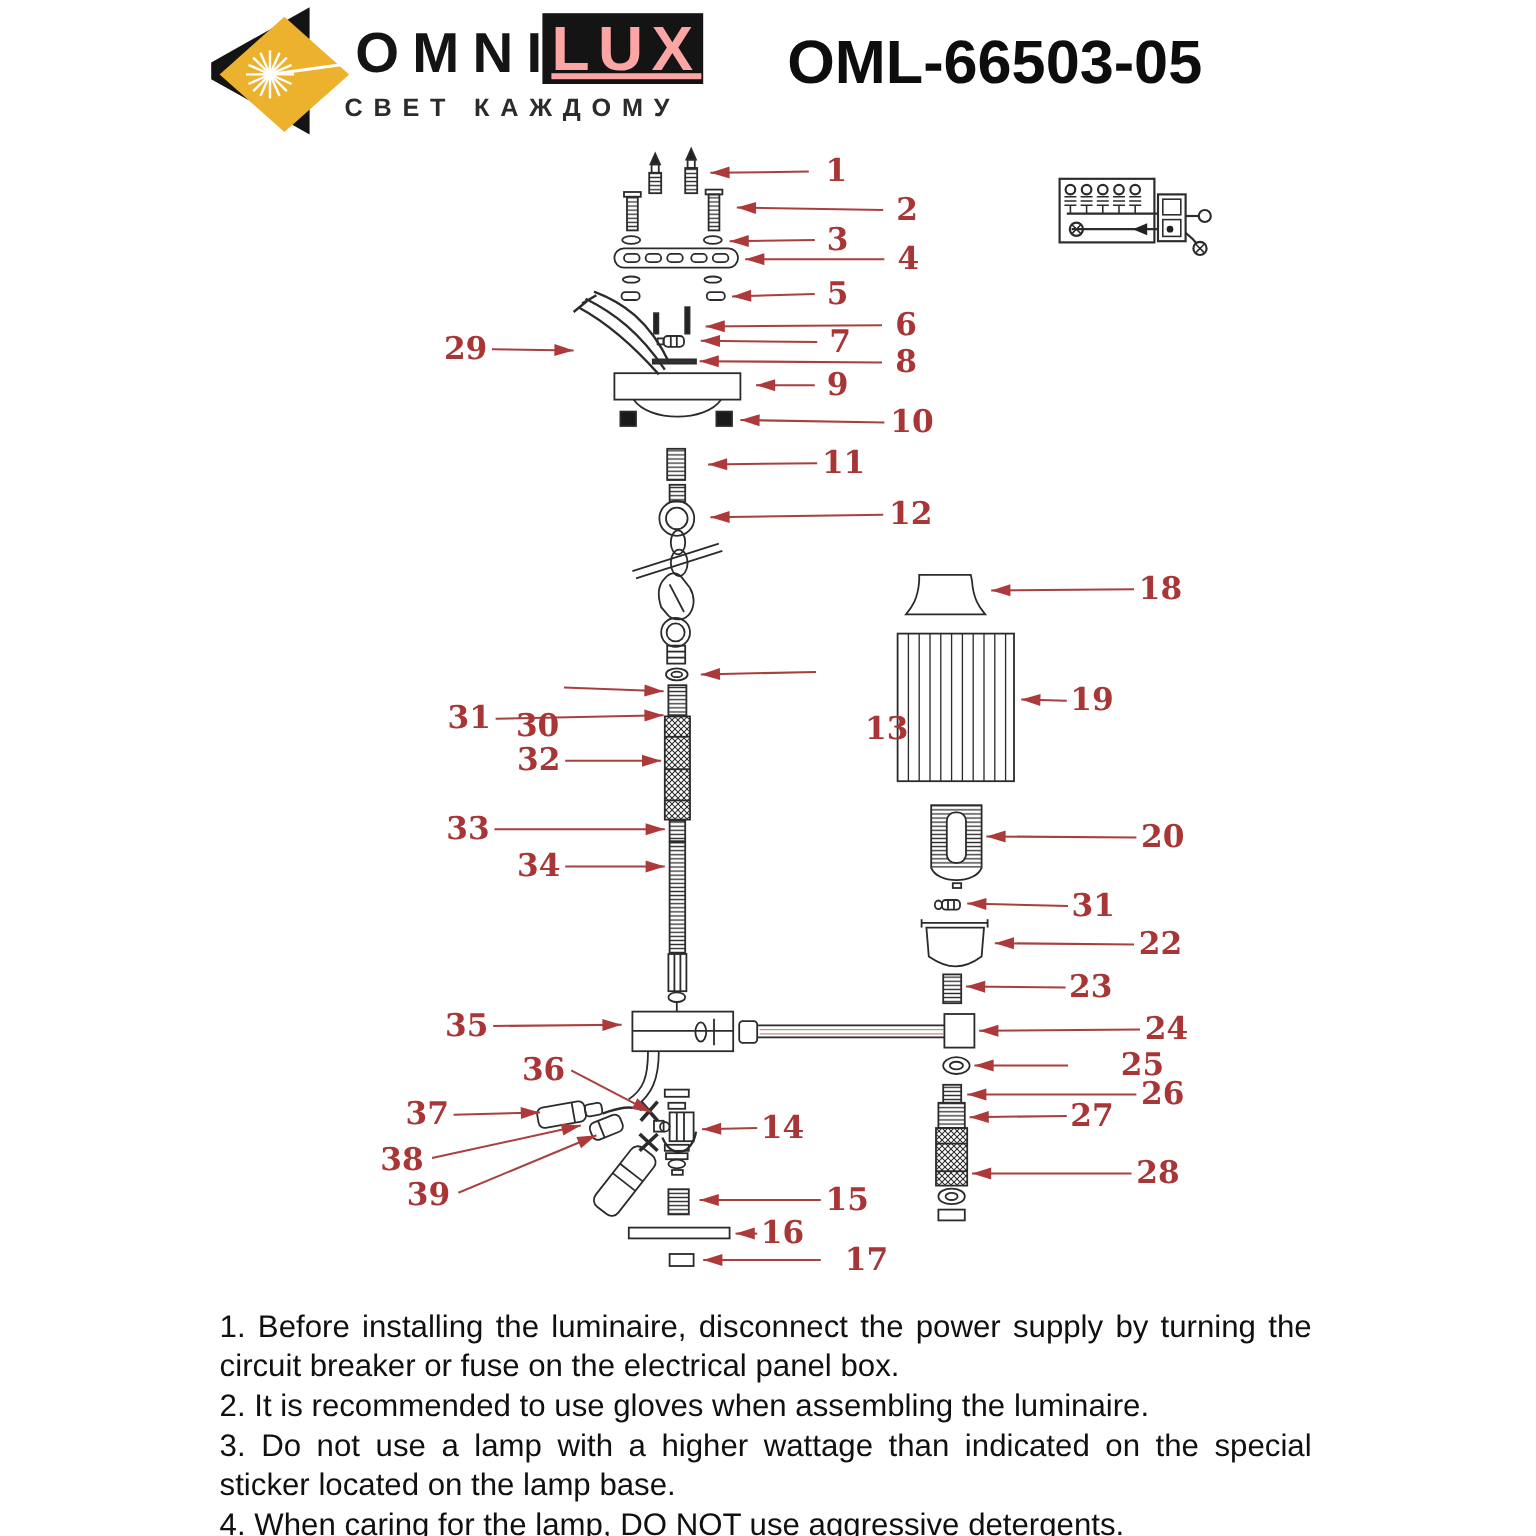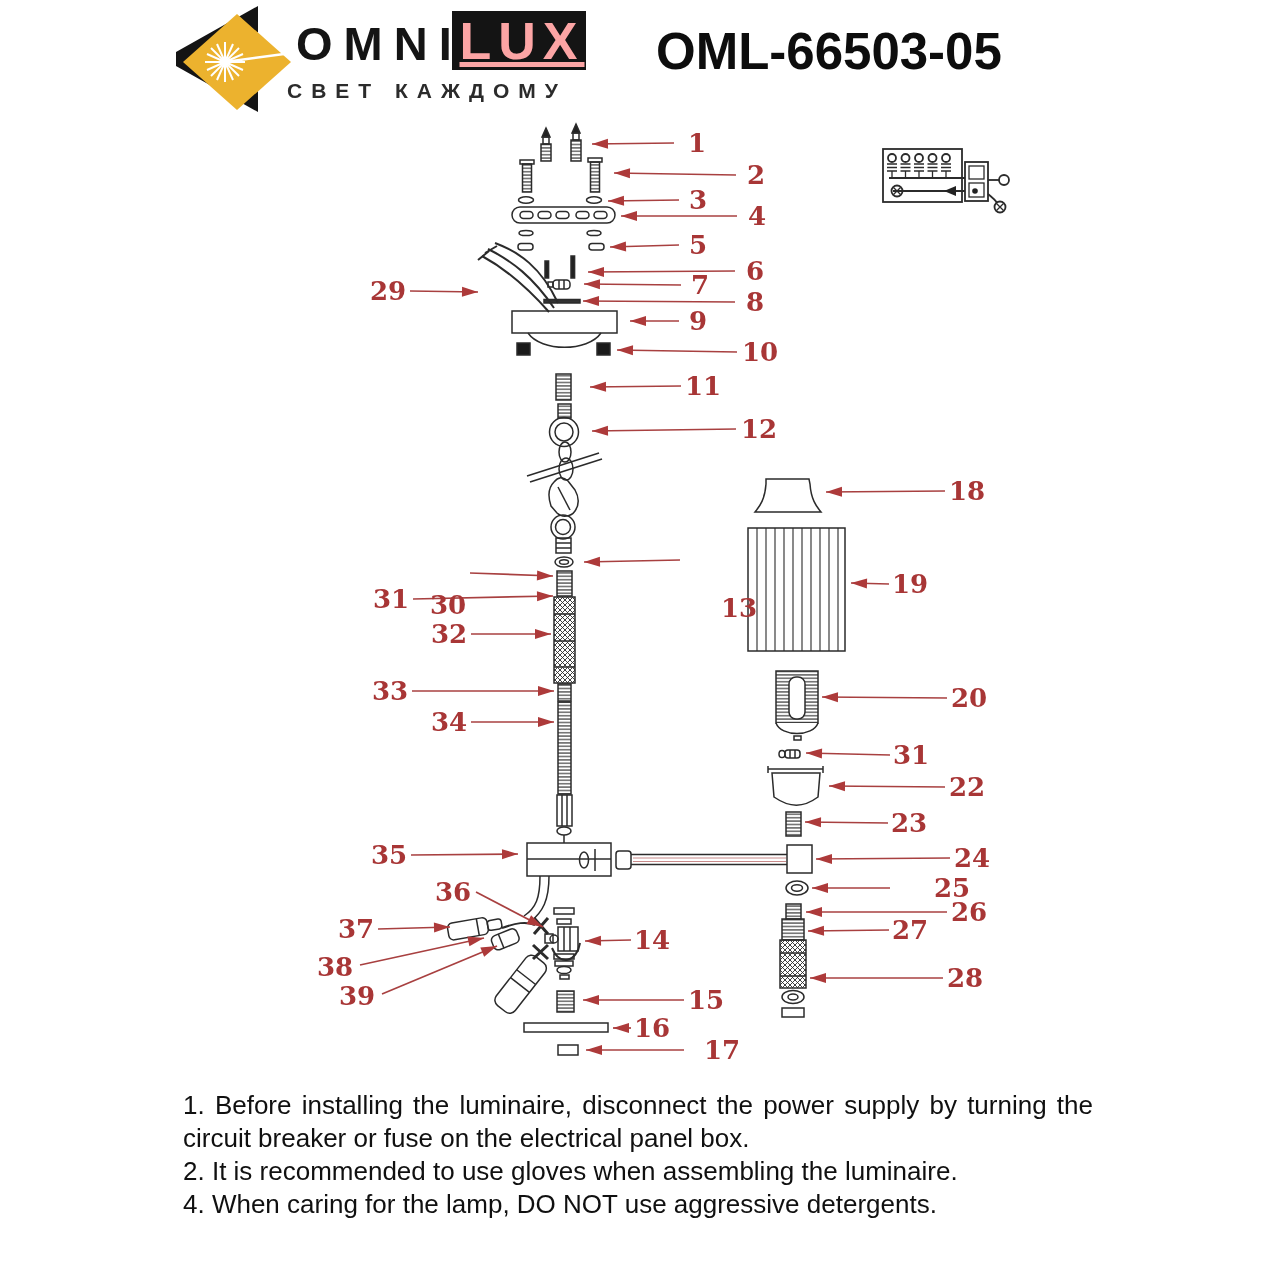--- a/index.html
+++ b/index.html
@@ -436,15 +436,16 @@
       <div class="part-num" style="left: 389px; top: 855px;">35</div>
       <div class="part-num" style="left: 453px; top: 892px;">36</div>
       <div class="part-num" style="left: 356px; top: 929px;">37</div>
       <div class="part-num" style="left: 335px; top: 967px;">38</div>
       <div class="part-num" style="left: 357px; top: 996px;">39</div>
     </div>
 
   <div class="instructions">
     <p>1. Before installing the luminaire, disconnect the power supply by turning the circuit breaker or fuse on the electrical panel box.</p>
     <p>2. It is recommended to use gloves when assembling the luminaire.</p>
+    <p>3. Do not use a lamp with a higher wattage than indicated on the special sticker located on the lamp base.</p>
     <p>4. When caring for the lamp, DO NOT use aggressive detergents.</p>
   </div>
 </div>
 
 </body></html>

